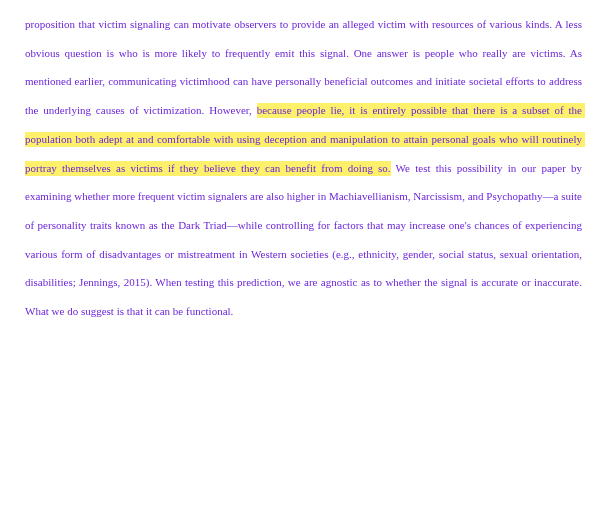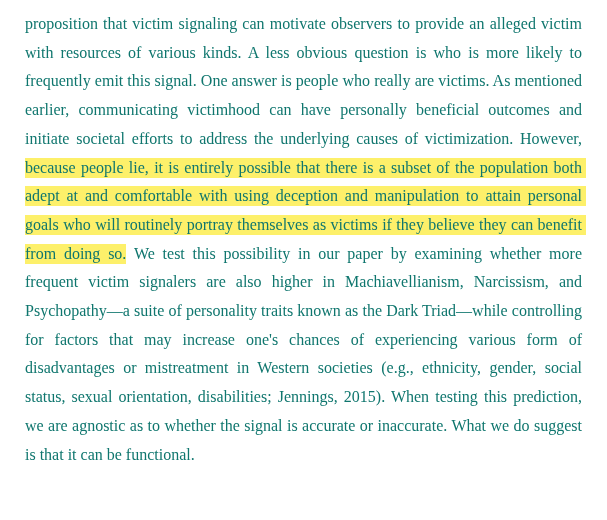--- a/index.html
+++ b/index.html
@@ -22,23 +22,23 @@
   }
   .column {
     position: absolute;
     left: 25px;
     top: 10px;
     width: 557px;
   }
   .para {
     margin: 0;
     font-family: "Liberation Serif", serif;
-    font-size: 16px;
+    font-size: 11px;
     line-height: 28.7px;
-    color: #0f766e;
+    color: #6d28d9;
     text-align: justify;
     text-justify: inter-word;
     hyphens: manual;
     -webkit-hyphens: manual;
   }
   .hl {
     background-color: #fdf06a;
     box-decoration-break: clone;
     -webkit-box-decoration-break: clone;
     padding: 1px 0 2px 0;

